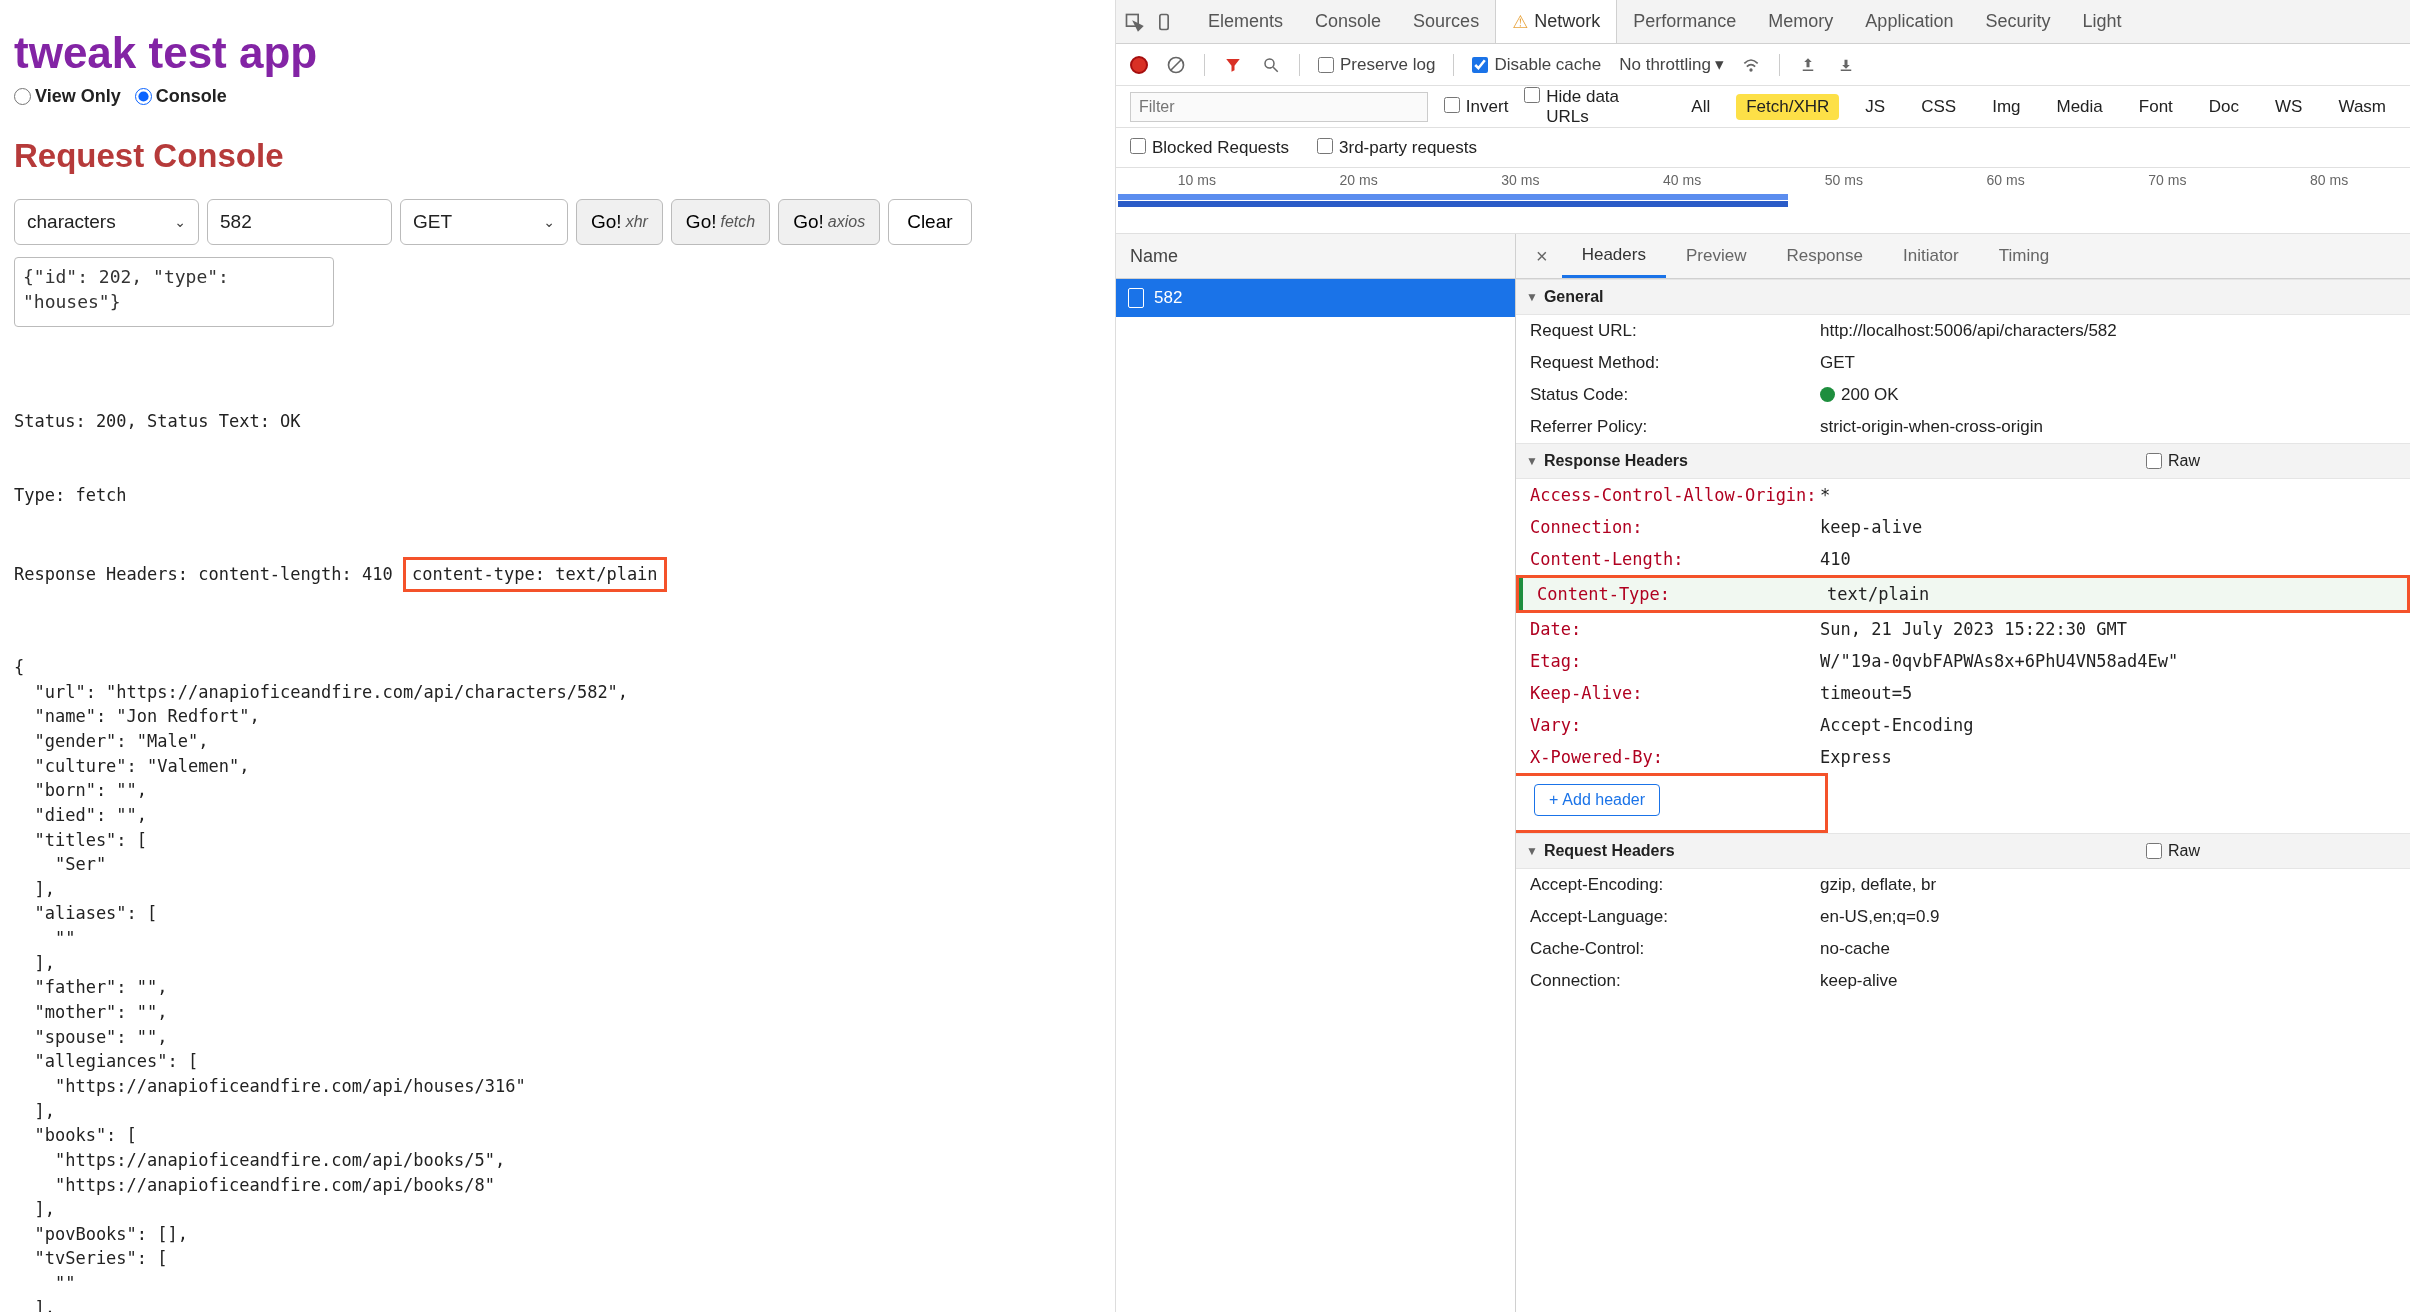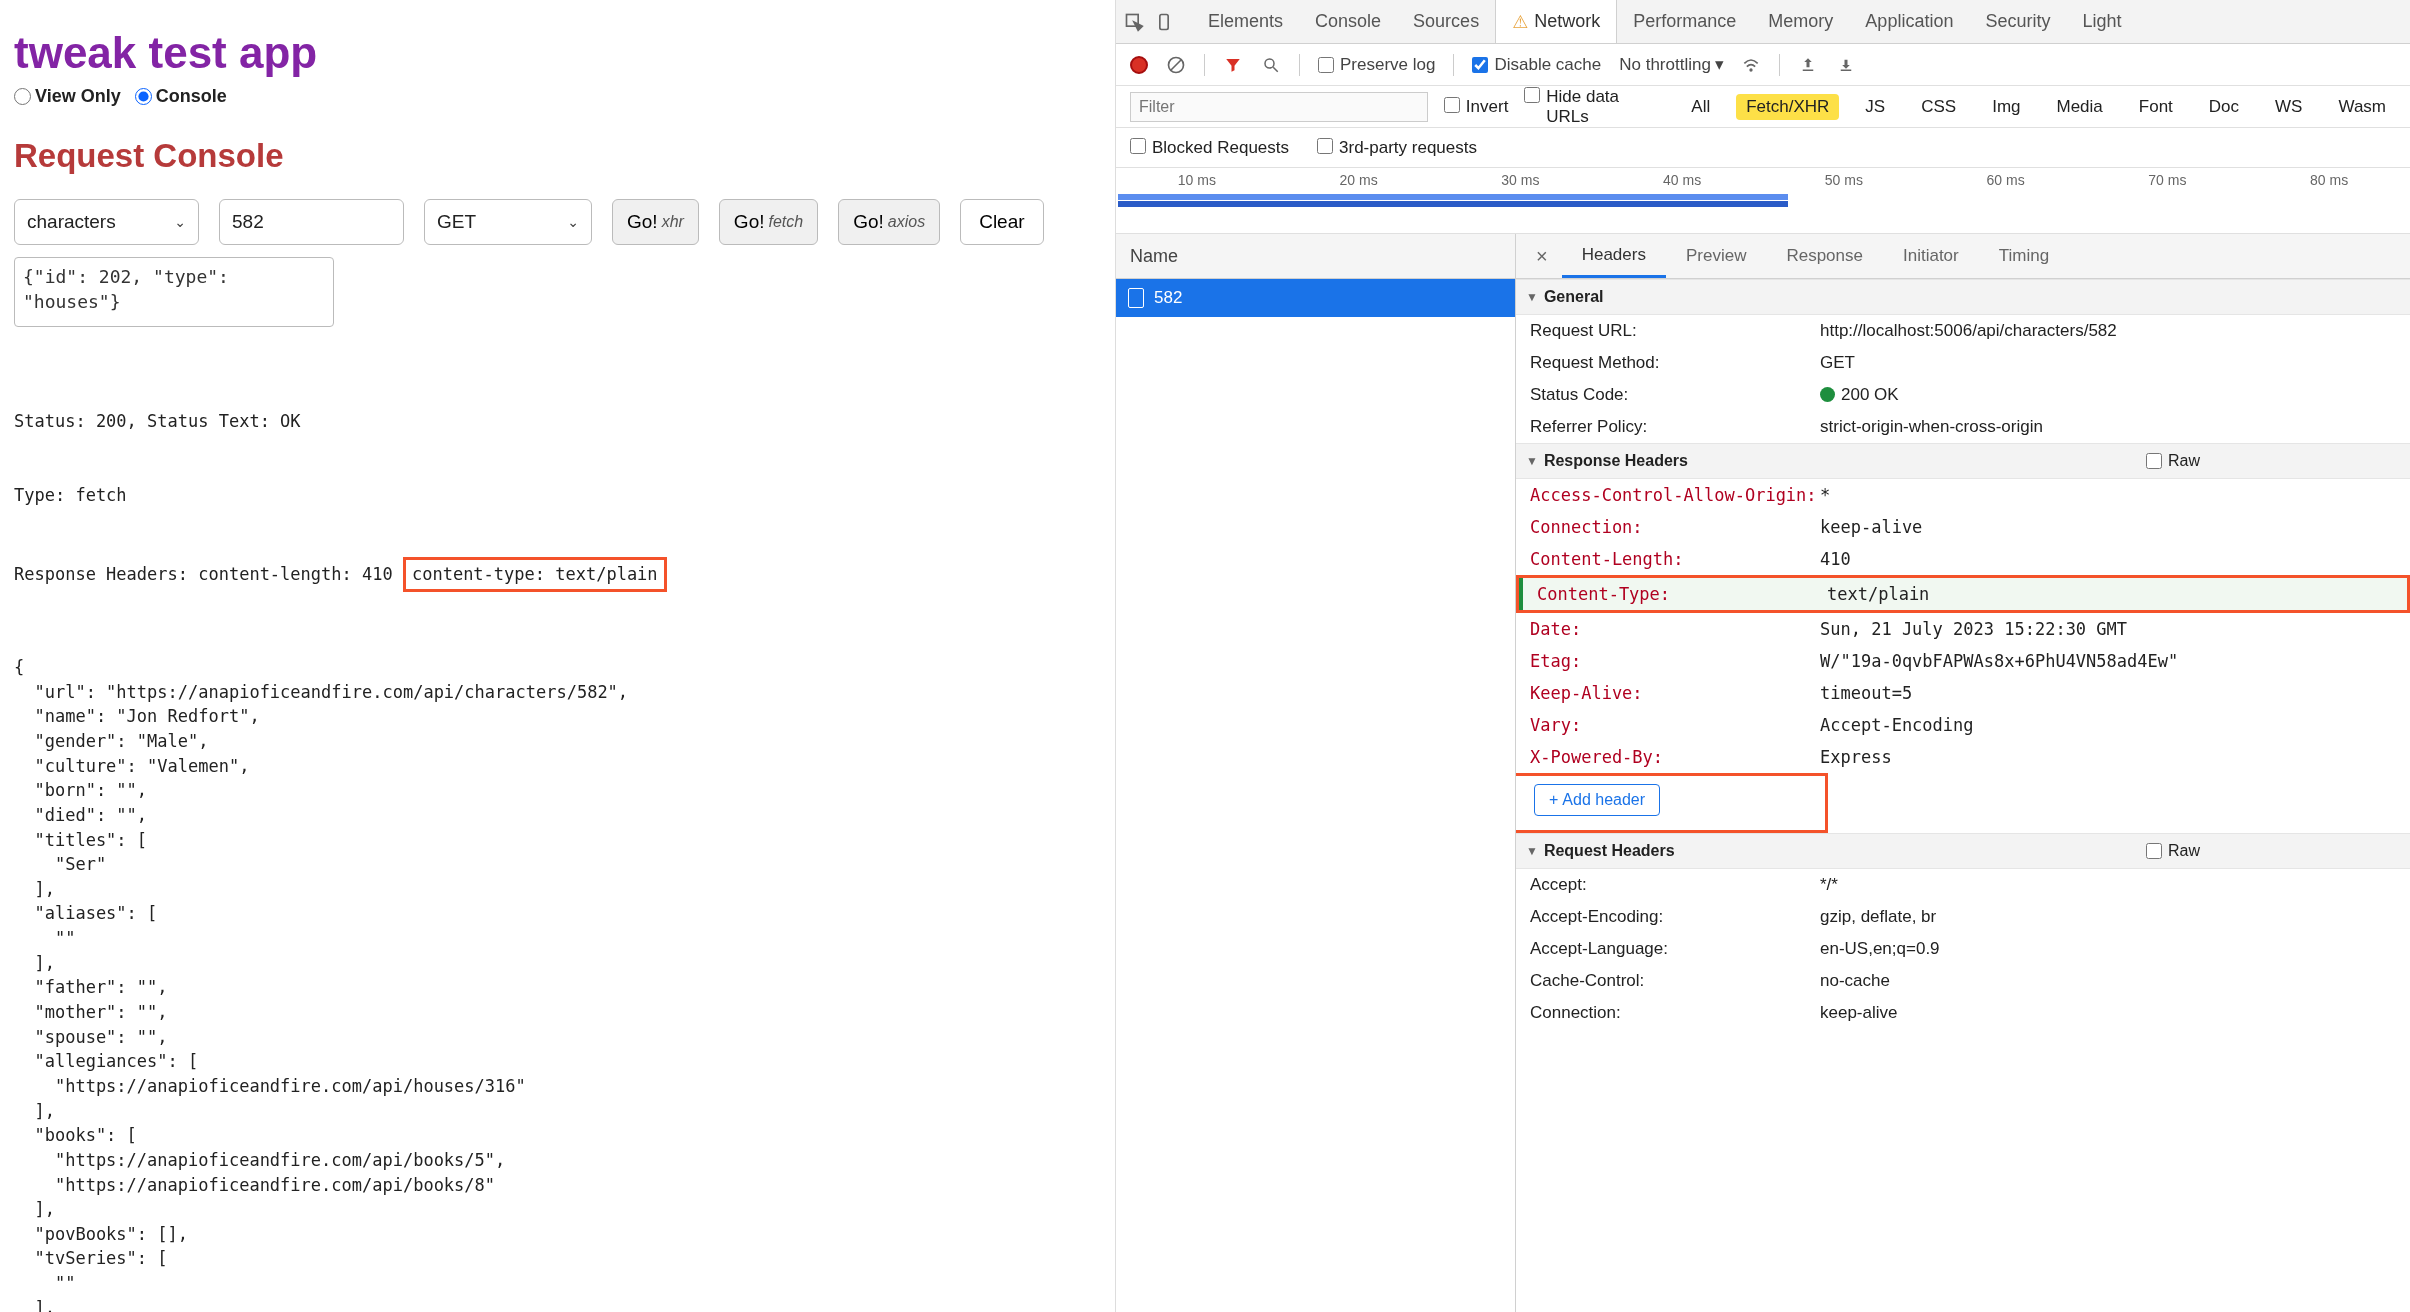--- a/index.html
+++ b/index.html
@@ -8,21 +8,21 @@
 .left-pane { width: 1115px; padding: 20px 14px; overflow: hidden; }
 .right-pane { flex: 1; border-left: 1px solid #ddd; background: #fff; display: flex; flex-direction: column; }
 
 .app-title { font-size: 44px; font-weight: 800; color: #8324a5; margin: 8px 0 8px 0; }
 .mode-row { display: flex; gap: 14px; font-weight: 700; font-size: 18px; margin-bottom: 30px; align-items: center;}
 .mode-row label { display: flex; align-items: center; gap: 4px; cursor: pointer; }
 .mode-row input[type="radio"] { width: 17px; height: 17px; accent-color: #0a63ff; }
 
 .section-title { font-size: 33px; font-weight: 800; color: #b63a3a; margin: 10px 0 24px; }
 
-.controls { display: flex; gap: 20px; align-items: center; margin-bottom: 8px; }
+.controls { display: flex; gap: 8px; align-items: center; margin-bottom: 8px; }
 .select-box, .input-box, .method-box { height: 46px; border: 1px solid #bbb; border-radius: 6px; font-size: 19px; padding: 0 12px; background: #fff; display: flex; align-items: center; }
 .select-box { width: 185px; justify-content: space-between; }
 .input-box { width: 185px; }
 .method-box { width: 168px; justify-content: space-between; }
 .chev { font-size: 14px; color: #444; }
 
 .go-btn { height: 46px; border: 1px solid #bbb; border-radius: 6px; background: #f0f0f0; padding: 16px 14px; font-size: 19px; display: flex; align-items: center; gap: 4px; cursor: pointer; }
 .go-btn .em { font-style: italic; font-size: 16px; color: #555; }
 .clear-btn { height: 46px; border: 1px solid #bbb; border-radius: 6px; background: #fff; padding: 0 18px; font-size: 19px; cursor: pointer; }
 
@@ -399,24 +399,20 @@
 
       <div class="section-hdr">
           <span class="tri">▼</span>
           <span>Request Headers</span>
           <label class="raw-cb">
             <input type="checkbox" class="cb" style="">
             <span>Raw</span>
           </label>
         </div>
       <div class="kv-row">
-          <span class="k">Accept:</span>
-          <span class="v">*/*</span>
-        </div>
-      <div class="kv-row">
           <span class="k">Accept-Encoding:</span>
           <span class="v">gzip, deflate, br</span>
         </div>
       <div class="kv-row">
           <span class="k">Accept-Language:</span>
           <span class="v">en-US,en;q=0.9</span>
         </div>
       <div class="kv-row">
           <span class="k">Cache-Control:</span>
           <span class="v">no-cache</span>

